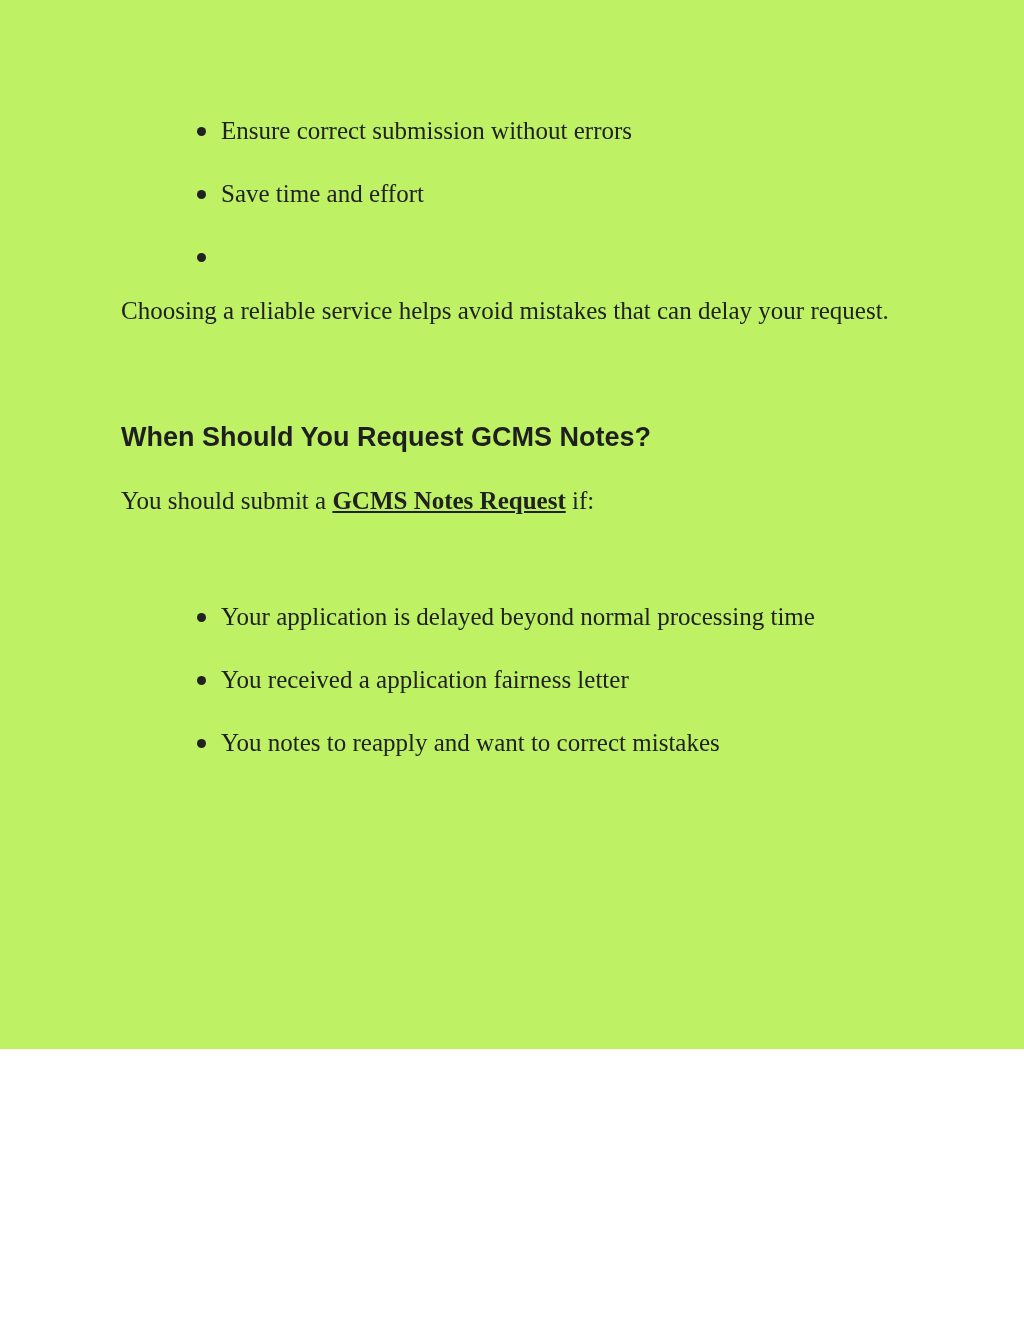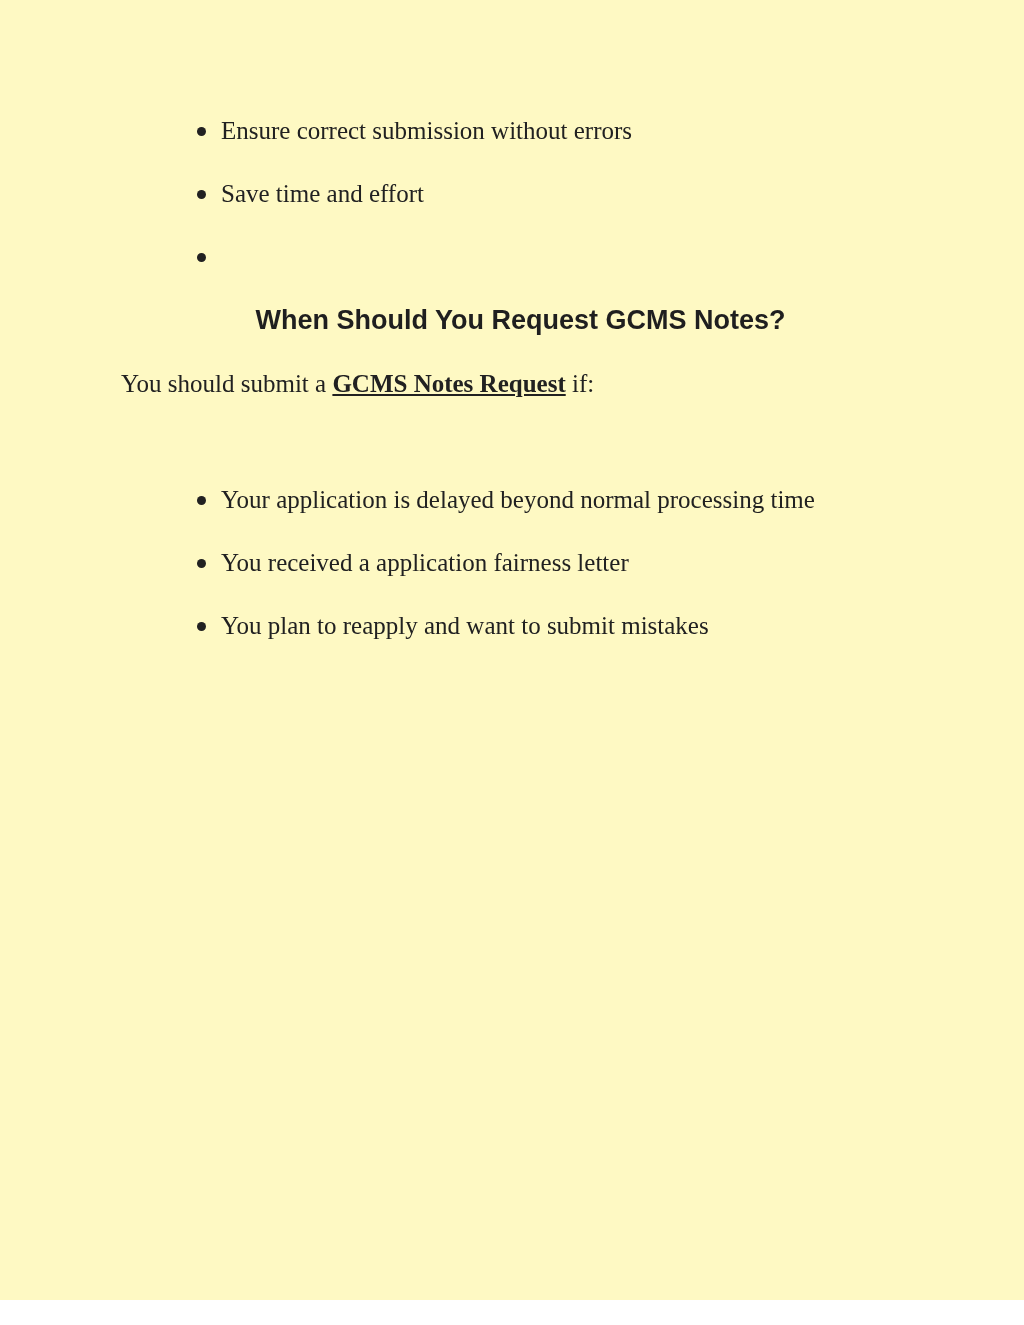--- a/index.html
+++ b/index.html
@@ -10,23 +10,23 @@
   body {
     width: 1024px;
     height: 1325px;
     overflow: hidden;
     font-family: "Liberation Serif", serif;
     color: #212121;
   }
   .page {
     box-sizing: border-box;
     width: 1024px;
-    height: 1300px;
+    height: 1049px;
     padding: 101px 104px 0 121px;
-    background: #fef9c3;
+    background: #bef264;
   }
   .bullet-list {
     list-style: none;
     margin: 0;
     padding: 0;
     font-size: 25px;
     line-height: 60px;
   }
   .bullet-list li {
     position: relative;
@@ -51,21 +51,20 @@
     color: #212121;
   }
   .para-choosing { margin-top: 57px; }
   .section-heading {
     margin: 78px 0 0 0;
     font-family: "Liberation Sans", sans-serif;
     font-size: 27px;
     line-height: 36px;
     font-weight: 700;
     color: #1f1f1f;
-    text-align: center;
   }
   .para-submit { margin-top: 16px; }
   .para-submit strong { font-weight: 700; text-decoration: underline; }
   .list-when { margin-top: 56px; }
   .para-early { margin-top: 58px; }
 </style>
 </head>
 <body>
 
 <div class="page">
@@ -77,34 +76,35 @@
     </li>
     <li>
       <span class="bullet-dot"></span>
       <span>Save time and effort</span>
     </li>
     <li>
       <span class="bullet-dot"></span>
     </li>
   </ul>
 
+  <p class="body-para para-choosing">Choosing a reliable service helps avoid mistakes that can delay your request.</p>
 
   <h2 class="section-heading">When Should You Request GCMS Notes?</h2>
 
   <p class="body-para para-submit"><span>You should submit a </span><strong>GCMS Notes Request</strong><span> if:</span></p>
 
   <ul class="bullet-list list-when">
     <li>
       <span class="bullet-dot"></span>
       <span>Your application is delayed beyond normal processing time</span>
     </li>
     <li>
       <span class="bullet-dot"></span>
       <span>You received a application fairness letter</span>
     </li>
     <li>
       <span class="bullet-dot"></span>
-      <span>You plan to reapply and want to submit mistakes</span>
+      <span>You notes to reapply and want to correct mistakes</span>
     </li>
   </ul>
 
 
 </div>
 
 </body></html>

